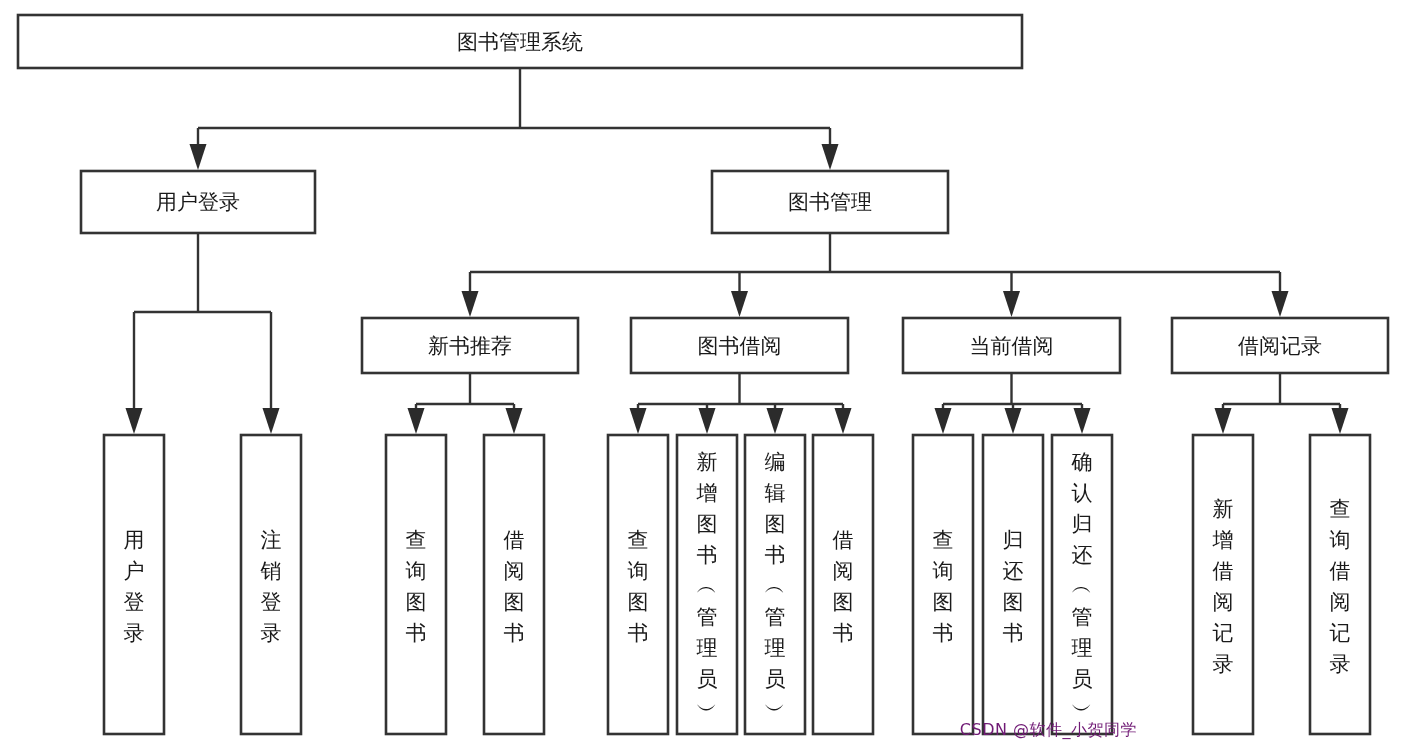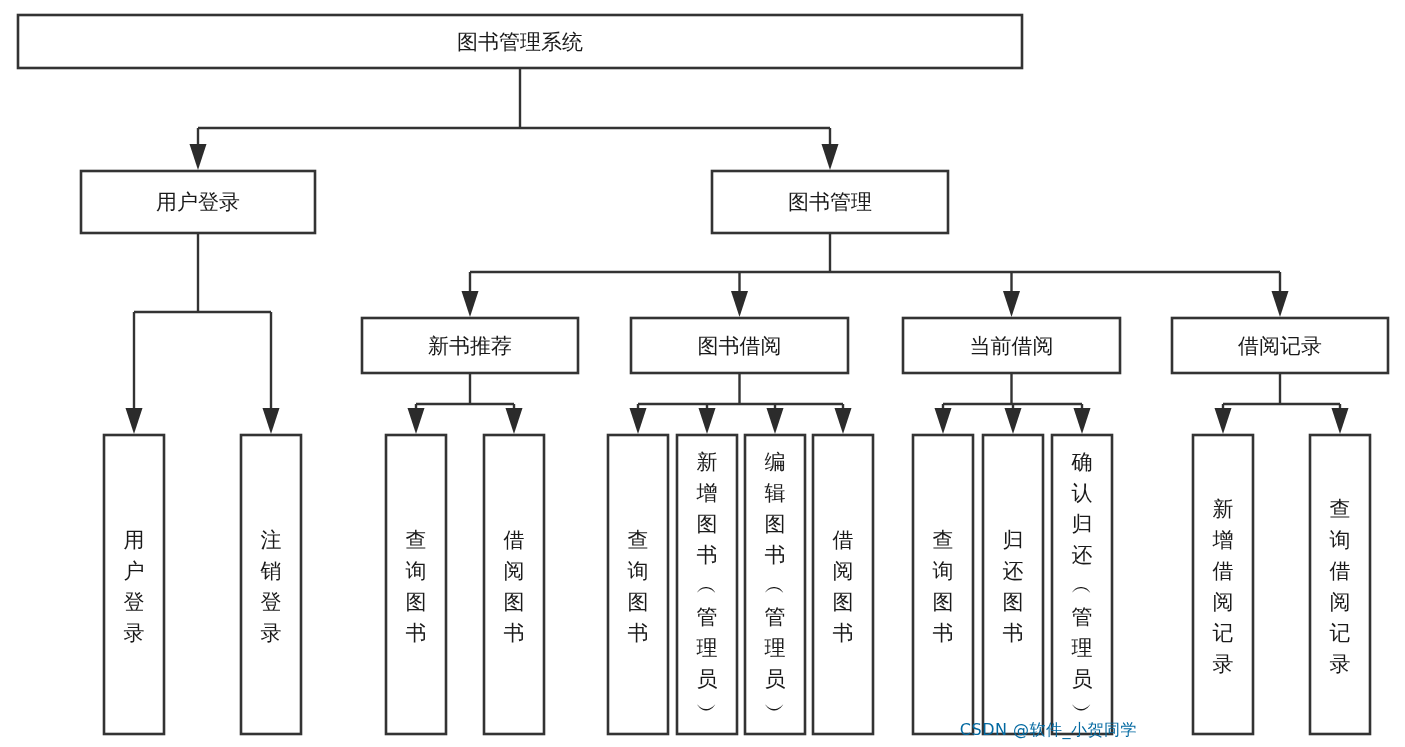--- a/index.html
+++ b/index.html
@@ -54,21 +54,21 @@
     font-size: 21px;
     fill: #1a1a1a;
     text-anchor: middle;
   }
   .watermark {
     position: absolute;
     right: 8px;
     bottom: 6px;
     font-family: "DejaVu Sans", "Liberation Sans", sans-serif;
     font-size: 16px;
-    color: #0369a1;
+    color: #701a75;
     letter-spacing: 0.5px;
     white-space: nowrap;
     user-select: none;
   }
 </style>
 </head>
 <body>
 
 <div id="diagram-root">
   <svg id="tree-svg" viewBox="0 0 1405 747" xmlns="http://www.w3.org/2000/svg">

